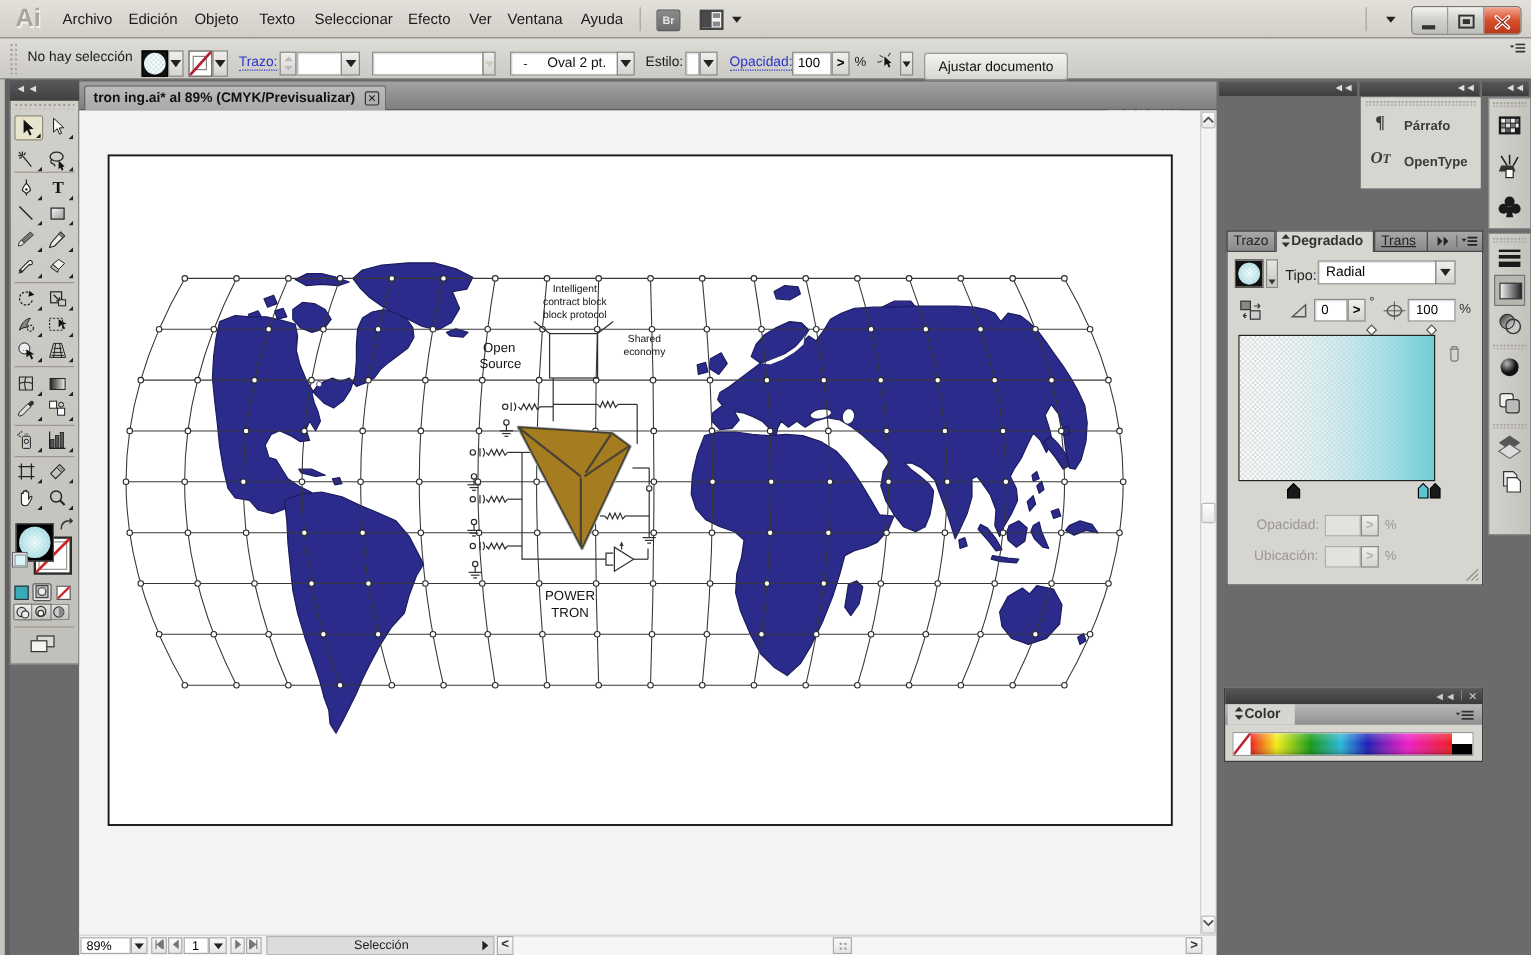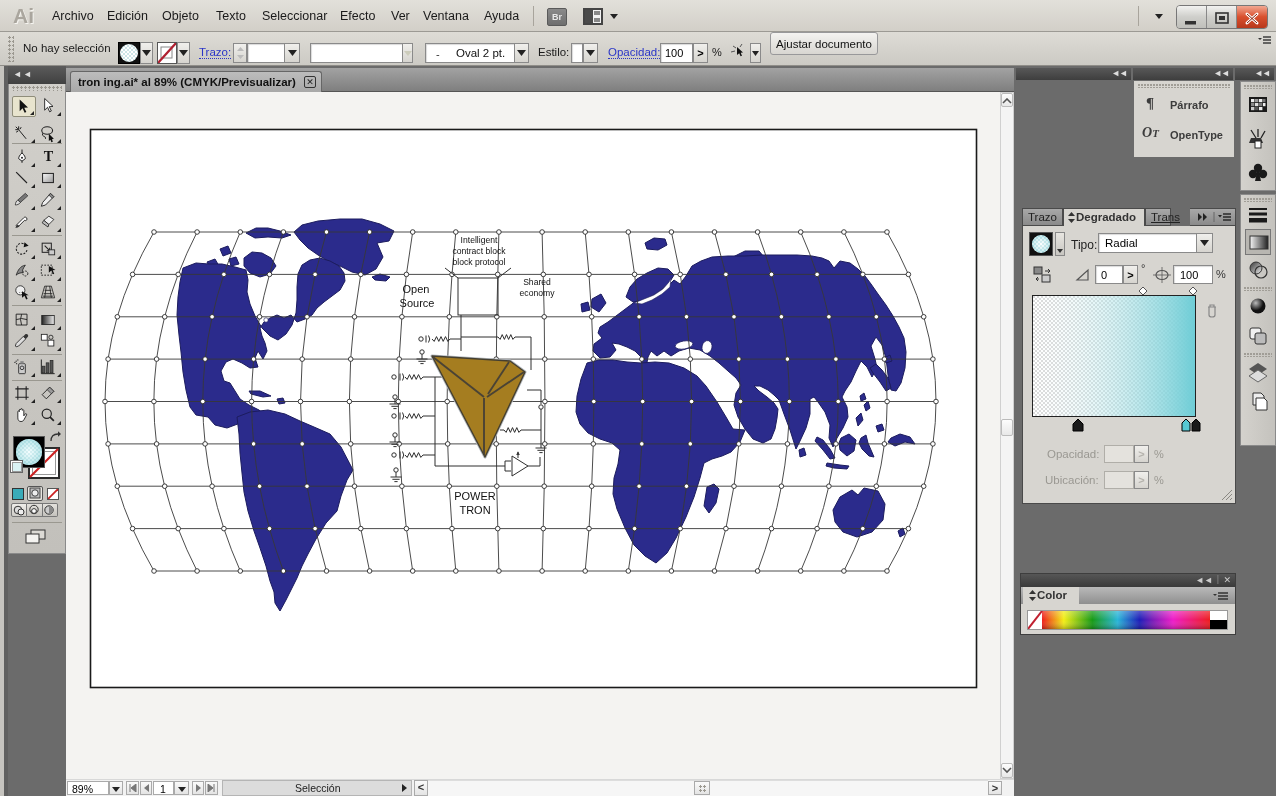--- a/index.html
+++ b/index.html
@@ -47,21 +47,21 @@
 
 #statusbar{left:66px;top:779px;width:948px;height:17px;background:#f2f2f2;border-top:1px solid #d8d8d8;}
 .sfield{background:#fff;border:1px solid #aaa;font-size:10.5px;}
 .sbutton{background:linear-gradient(#fafafa,#e4e4e4);border:1px solid #aaa;text-align:center;}
 
 #dock{left:1014px;top:66px;width:262px;height:730px;background:#6b6b6b;}
 .dkhead{position:absolute;height:12px;background:linear-gradient(#585858,#3e3e3e);color:#ddd;font-size:9px;text-align:right;line-height:11px;padding-right:4px;letter-spacing:-1px;}
 .panelbtn{position:absolute;background:#d7d5d0;color:#3c3c3c;font-weight:bold;font-size:11px;white-space:nowrap;}
 .pgrip{position:absolute;height:4px;background-image:radial-gradient(circle at 1px 1px,#a09d96 0.8px,transparent 1px);background-size:3px 3px;}
 
-#gradpanel{left:1022px;top:208px;width:214px;height:296px;}
+#gradpanel{left:1022px;top:192px;width:214px;height:296px;}
 .tab{position:absolute;top:0;height:18px;font-size:11.5px;line-height:17px;color:#333;}
 #gp-body{position:absolute;left:0;top:18px;width:214px;height:278px;background:#d7d5d0;border:1px solid #4a4a4a;border-top:none;}
 
 #colorpanel{left:1020px;top:573px;width:216px;height:62px;background:#d7d5d0;border:1px solid #3e3e3e;}
 #cp-head{position:absolute;left:0;top:0;width:214px;height:13px;background:linear-gradient(#565656,#3a3a3a);color:#ccc;}
 #cp-tabs{position:absolute;left:0;top:13px;width:214px;height:17px;background:linear-gradient(#b9b9b9,#8f8f8f);}
 #cp-tab{position:absolute;left:2px;top:13px;width:56px;height:17px;background:#d7d5d0;font-weight:bold;font-size:11.5px;color:#333;line-height:16px;padding-left:6px;}
 #spectrum{position:absolute;left:6px;top:36px;width:201px;height:20px;border:1px solid #999;background:#fff;}
 
 #iconstrip{left:1240px;top:81px;width:36px;height:364px;background:linear-gradient(90deg,#d4d2cd,#c4c2bd);border:1px solid #8a8a8a;}
@@ -181,21 +181,21 @@
         <line x1="5" y1="5" x2="8" y2="7"></line>
         <line x1="14" y1="3" x2="12" y2="6"></line>
         <line x1="3" y1="11" x2="7" y2="10"></line>
       </g>
     </svg>
 <div class="abs combo-arrow" style="left:750px;top:11px;width:11px;height:20px;">
       <svg width="7" height="5" viewBox="0 0 7 5" style="">
         <path d="M0,0 L7,0 L3.5,5 Z" fill="#222"></path>
       </svg>
     </div>
-<div class="abs cbtn" style="left:770px;top:0;width:108px;height:23px;line-height:22px;">Ajustar documento</div>
+<div class="abs cbtn" style="left:770px;top:12px;width:120px;height:23px;line-height:22px;">Ajustar documento</div>
 <div class="abs cbtn" style="left:921px;top:9px;width:64px;height:23px;line-height:22px;margin-top:36px;">Preferencias</div>
 <svg class="abs" width="14" height="10" style="left:1258px;top:4px;">
       <path d="M0,2 L4,2 L2,4 Z" fill="#333"></path>
       <g stroke="#333" stroke-width="1.4">
         <line x1="5" y1="1" x2="13" y2="1"></line>
         <line x1="5" y1="4" x2="13" y2="4"></line>
         <line x1="5" y1="7" x2="13" y2="7"></line>
       </g>
     </svg>
 </div>
@@ -906,21 +906,21 @@
           <path d="M9,7 h8 l3,3 v9 h-11 Z" fill="#fff" stroke="#333"></path>
         </svg></div>
 </div>
 </div>
 <div id="gradpanel" class="abs" style="z-index:6;">
 <div class="tab" style="left:0;width:41px;background:linear-gradient(#a8a8a8,#8a8a8a);border:1px solid #4a4a4a;padding-left:5px;color:#222;">Trazo</div>
 <div class="tab" style="left:41px;width:82px;background:#d7d5d0;border:1px solid #4a4a4a;border-bottom:none;font-weight:bold;padding-left:4px;"><svg width="7" height="11" style="vertical-align:-2px;margin-right:1px;">
         <path d="M3.5,0 L7,4 L0,4 Z" fill="#333"></path>
         <path d="M3.5,11 L7,7 L0,7 Z" fill="#333"></path>
       </svg>Degradado</div>
-<div class="tab" style="left:123px;width:26px;background:linear-gradient(#a8a8a8,#8a8a8a);border:1px solid #4a4a4a;padding-left:5px;color:#222;text-decoration:underline;">Trans</div>
+<div class="tab" style="left:123px;width:45px;background:linear-gradient(#a8a8a8,#8a8a8a);border:1px solid #4a4a4a;padding-left:5px;color:#222;text-decoration:underline;">Trans</div>
 <div class="tab" style="left:168px;width:46px;background:linear-gradient(#a8a8a8,#8a8a8a);border:1px solid #4a4a4a;border-left:none;"><svg width="44" height="16">
         <g fill="#222">
           <path d="M8,4 L12,8 L8,12 Z"></path>
           <path d="M13,4 L17,8 L13,12 Z"></path>
         </g>
         <line x1="24" y1="3" x2="24" y2="13" stroke="#666"></line>
         <path d="M28,6 L32,6 L30,8.5 Z" fill="#222"></path>
         <g stroke="#222" stroke-width="1.4">
           <line x1="33" y1="5" x2="41" y2="5"></line>
           <line x1="33" y1="8" x2="41" y2="8"></line>

